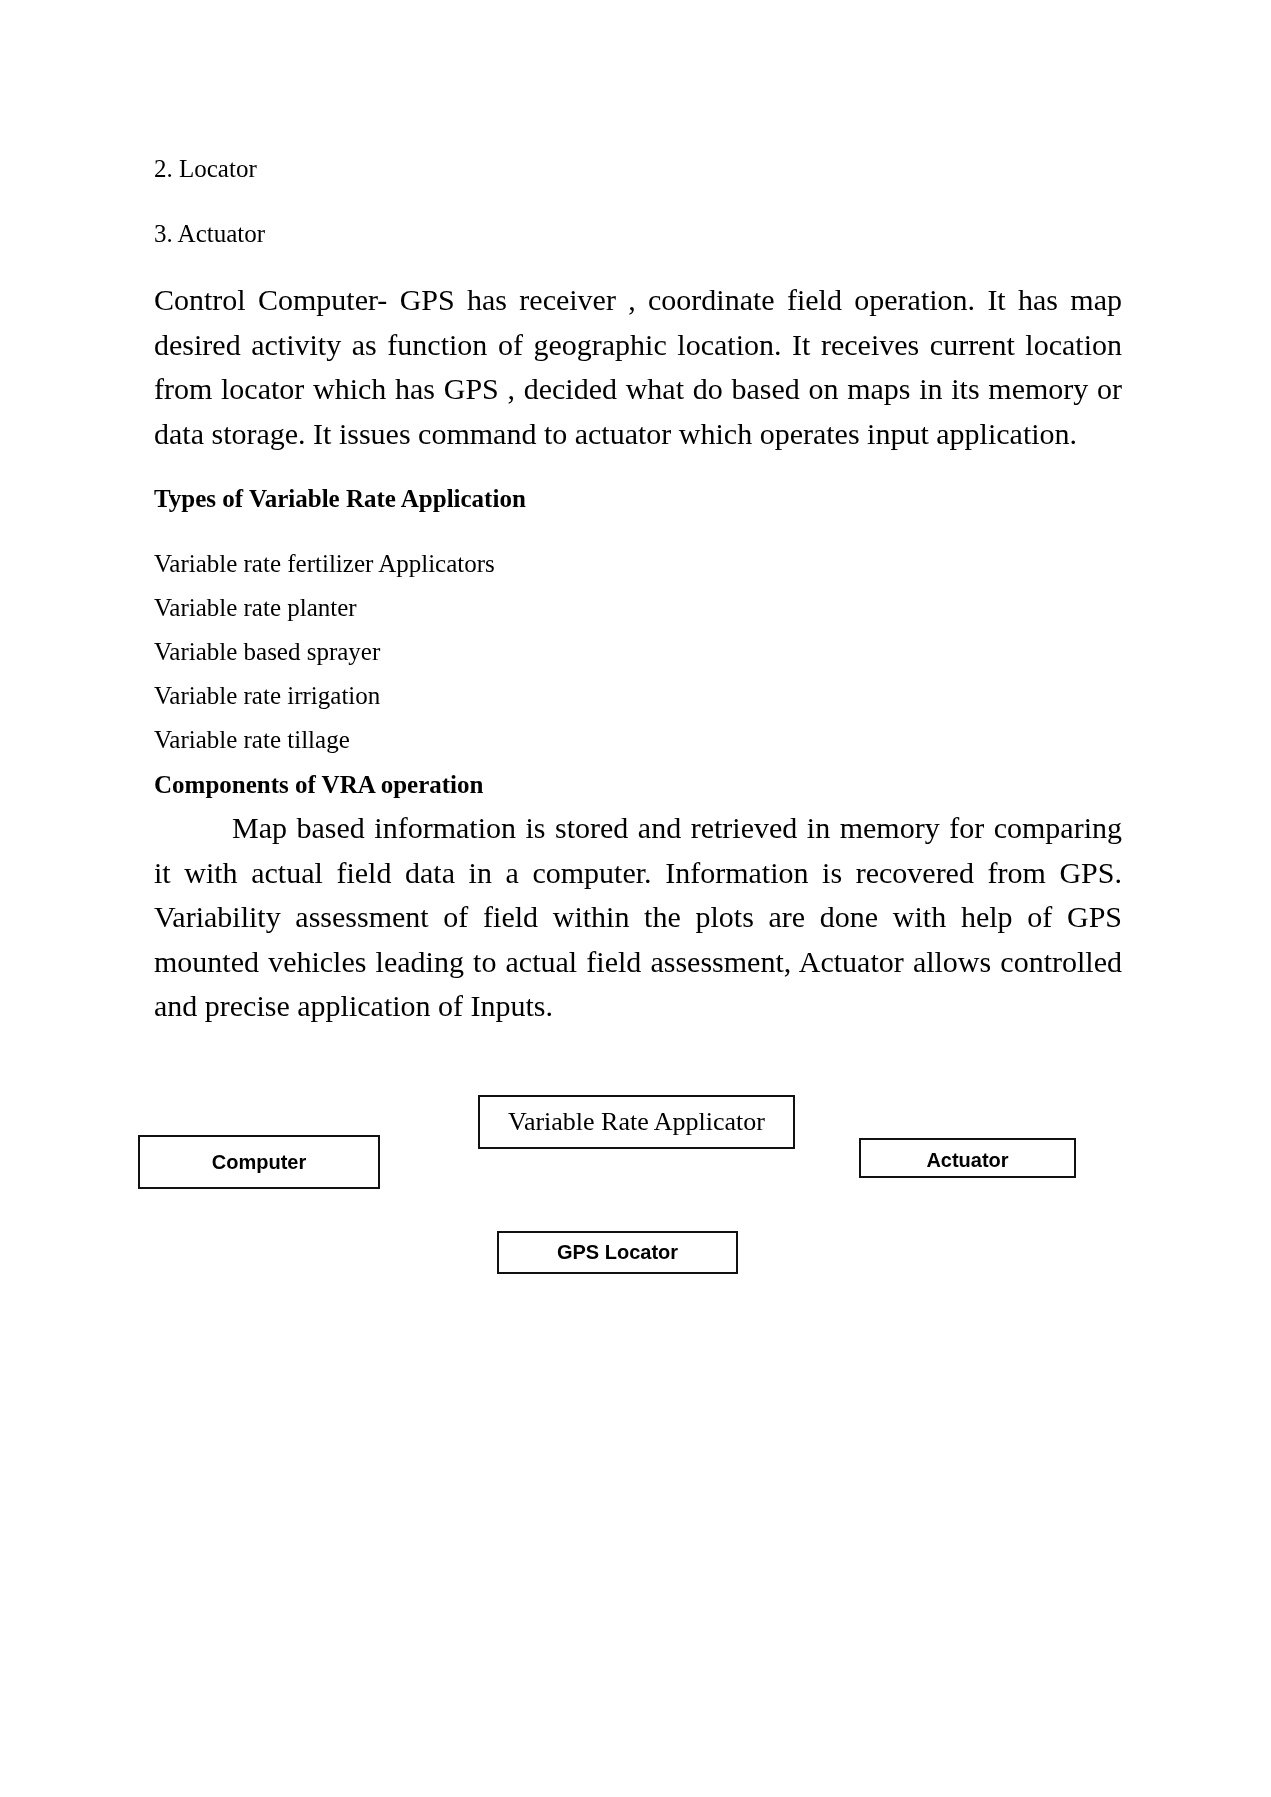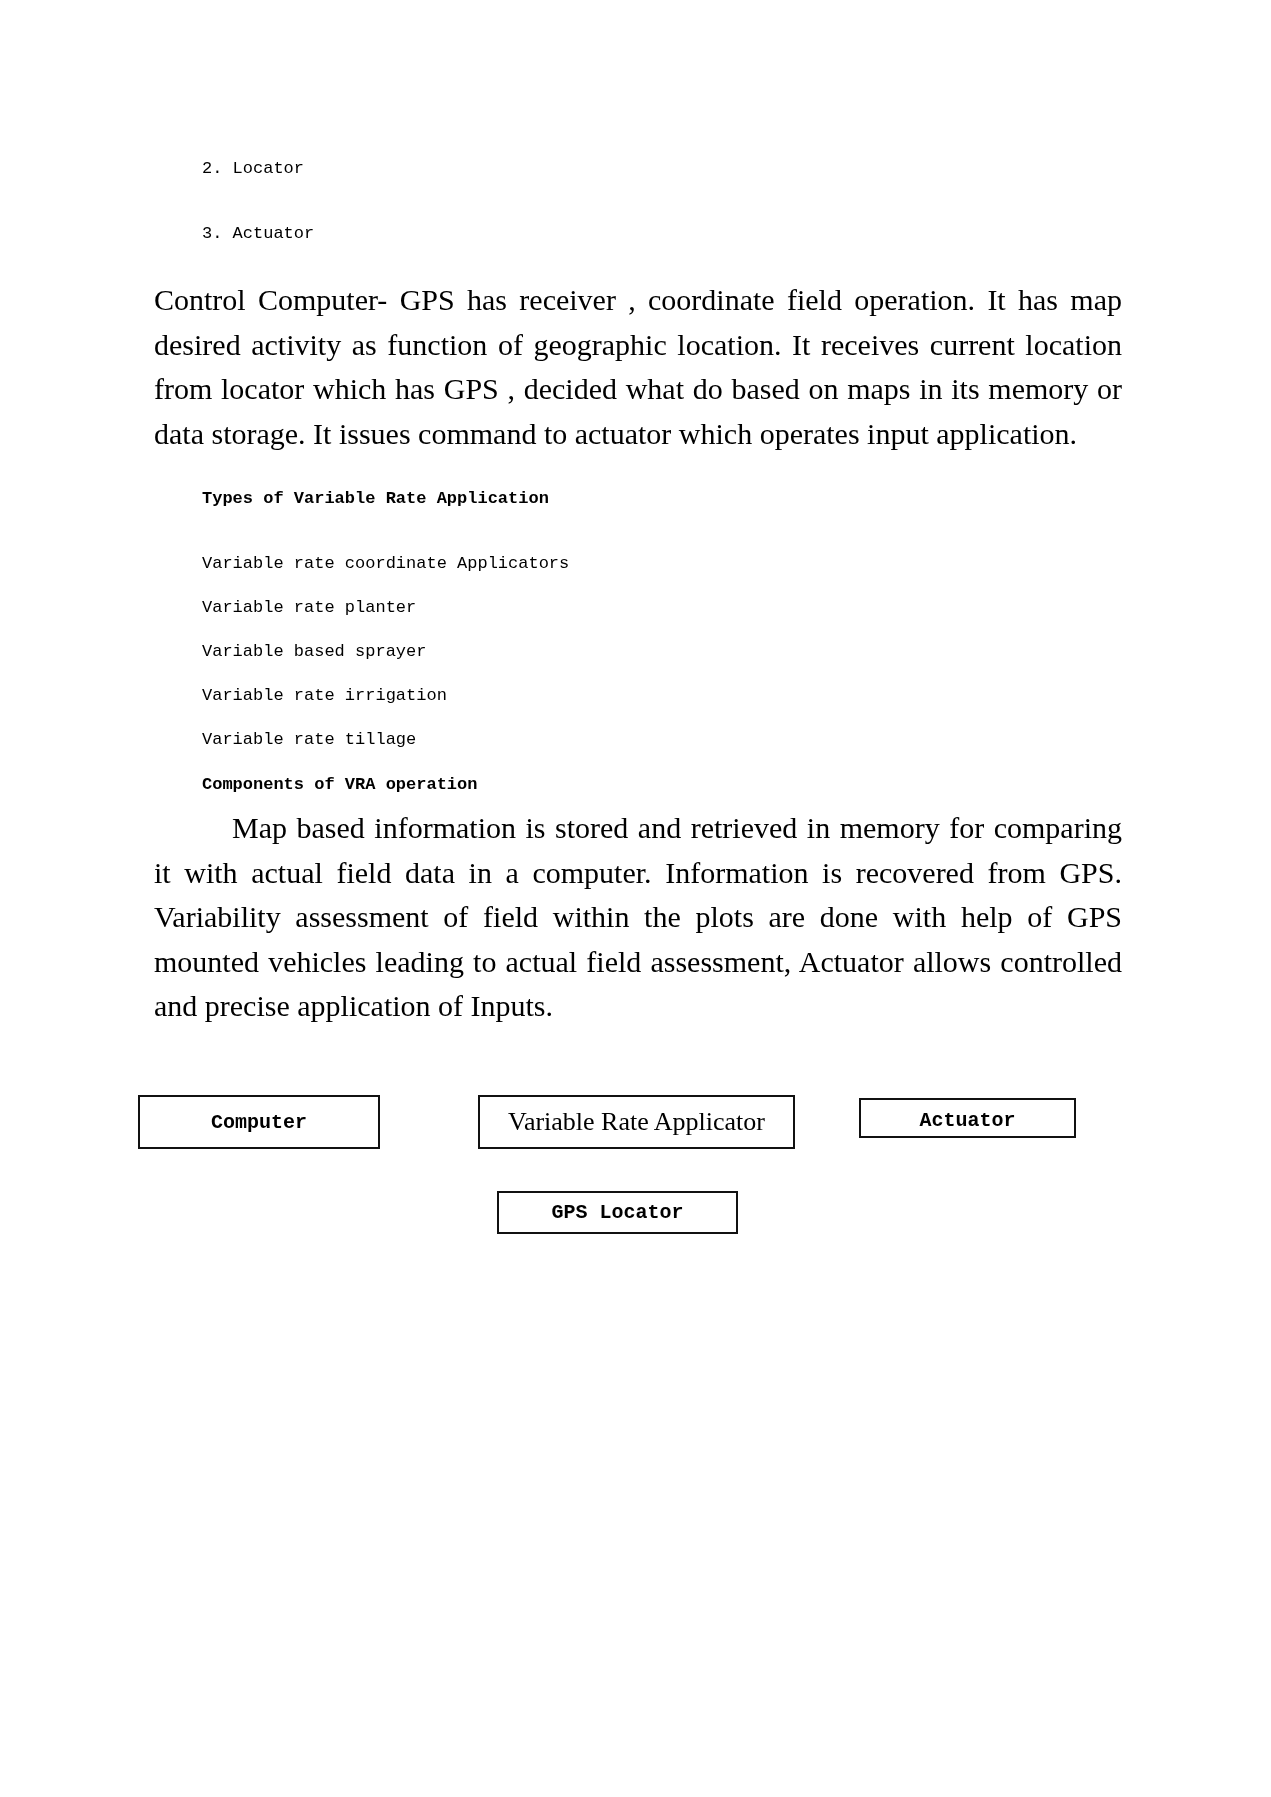--- a/index.html
+++ b/index.html
@@ -1,35 +1,35 @@
 <!DOCTYPE html>
 <html><head>
 <meta charset="utf-8">
 <style>
   html, body { margin: 0; padding: 0; background: #ffffff; }
   body { width: 1271px; height: 1797px; position: relative; overflow: hidden; color: #000; }
-  .t { position: absolute; left: 154px; font-family: Liberation Mono, monospace; font-size: 17px; line-height: 30px; white-space: nowrap; margin-left: 48px; }
+  .t { position: absolute; left: 154px; font-family: Liberation Serif, serif; font-size: 25px; line-height: 30px; white-space: nowrap; }
   .b { font-weight: bold; }
   .para { position: absolute; left: 154px; width: 968px; font-family: "Liberation Serif", serif; font-size: 30px; line-height: 44.5px; text-align: justify; text-align-last: left; }
   .indent { text-indent: 78px; }
   .box { position: absolute; border: 2px solid #111; box-sizing: border-box; display: flex; align-items: center; justify-content: center; background: #fff; }
-  .sans { font-family: Liberation Mono, monospace; font-weight: bold; font-size: 20px; }
+  .sans { font-family: Liberation Sans, sans-serif; font-weight: bold; font-size: 20px; margin-top: 40px; }
   .serifb { font-family: "Liberation Serif", serif; font-weight: normal; font-size: 26px; }
 </style>
 </head>
 <body>
 
 <div class="t" style="top:154px;">2. Locator</div>
 <div class="t" style="top:219px;">3. Actuator</div>
 
 <div class="para" style="top:278px;">Control Computer- GPS has receiver , coordinate field operation. It has map desired activity as function of geographic location. It receives current location from locator which has GPS , decided what do based on maps in its memory or data storage. It issues command to actuator which operates input application.</div>
 
 <div class="t b" style="top:484px;">Types of Variable Rate Application</div>
 
-<div class="t" style="top:549px;">Variable rate coordinate Applicators</div>
+<div class="t" style="top:549px;">Variable rate fertilizer Applicators</div>
 <div class="t" style="top:593px;">Variable rate planter</div>
 <div class="t" style="top:637px;">Variable based sprayer</div>
 <div class="t" style="top:681px;">Variable rate irrigation</div>
 <div class="t" style="top:725px;">Variable rate tillage</div>
 
 <div class="t b" style="top:770px;">Components of VRA operation</div>
 
 <div class="para indent" style="top:806px;">Map based information is stored and retrieved in memory for comparing it with actual field data in a computer. Information is recovered from GPS. Variability assessment of field within the plots are done with help of GPS mounted vehicles leading to actual field assessment, Actuator allows controlled and precise application of Inputs.</div>
 
 <div>

